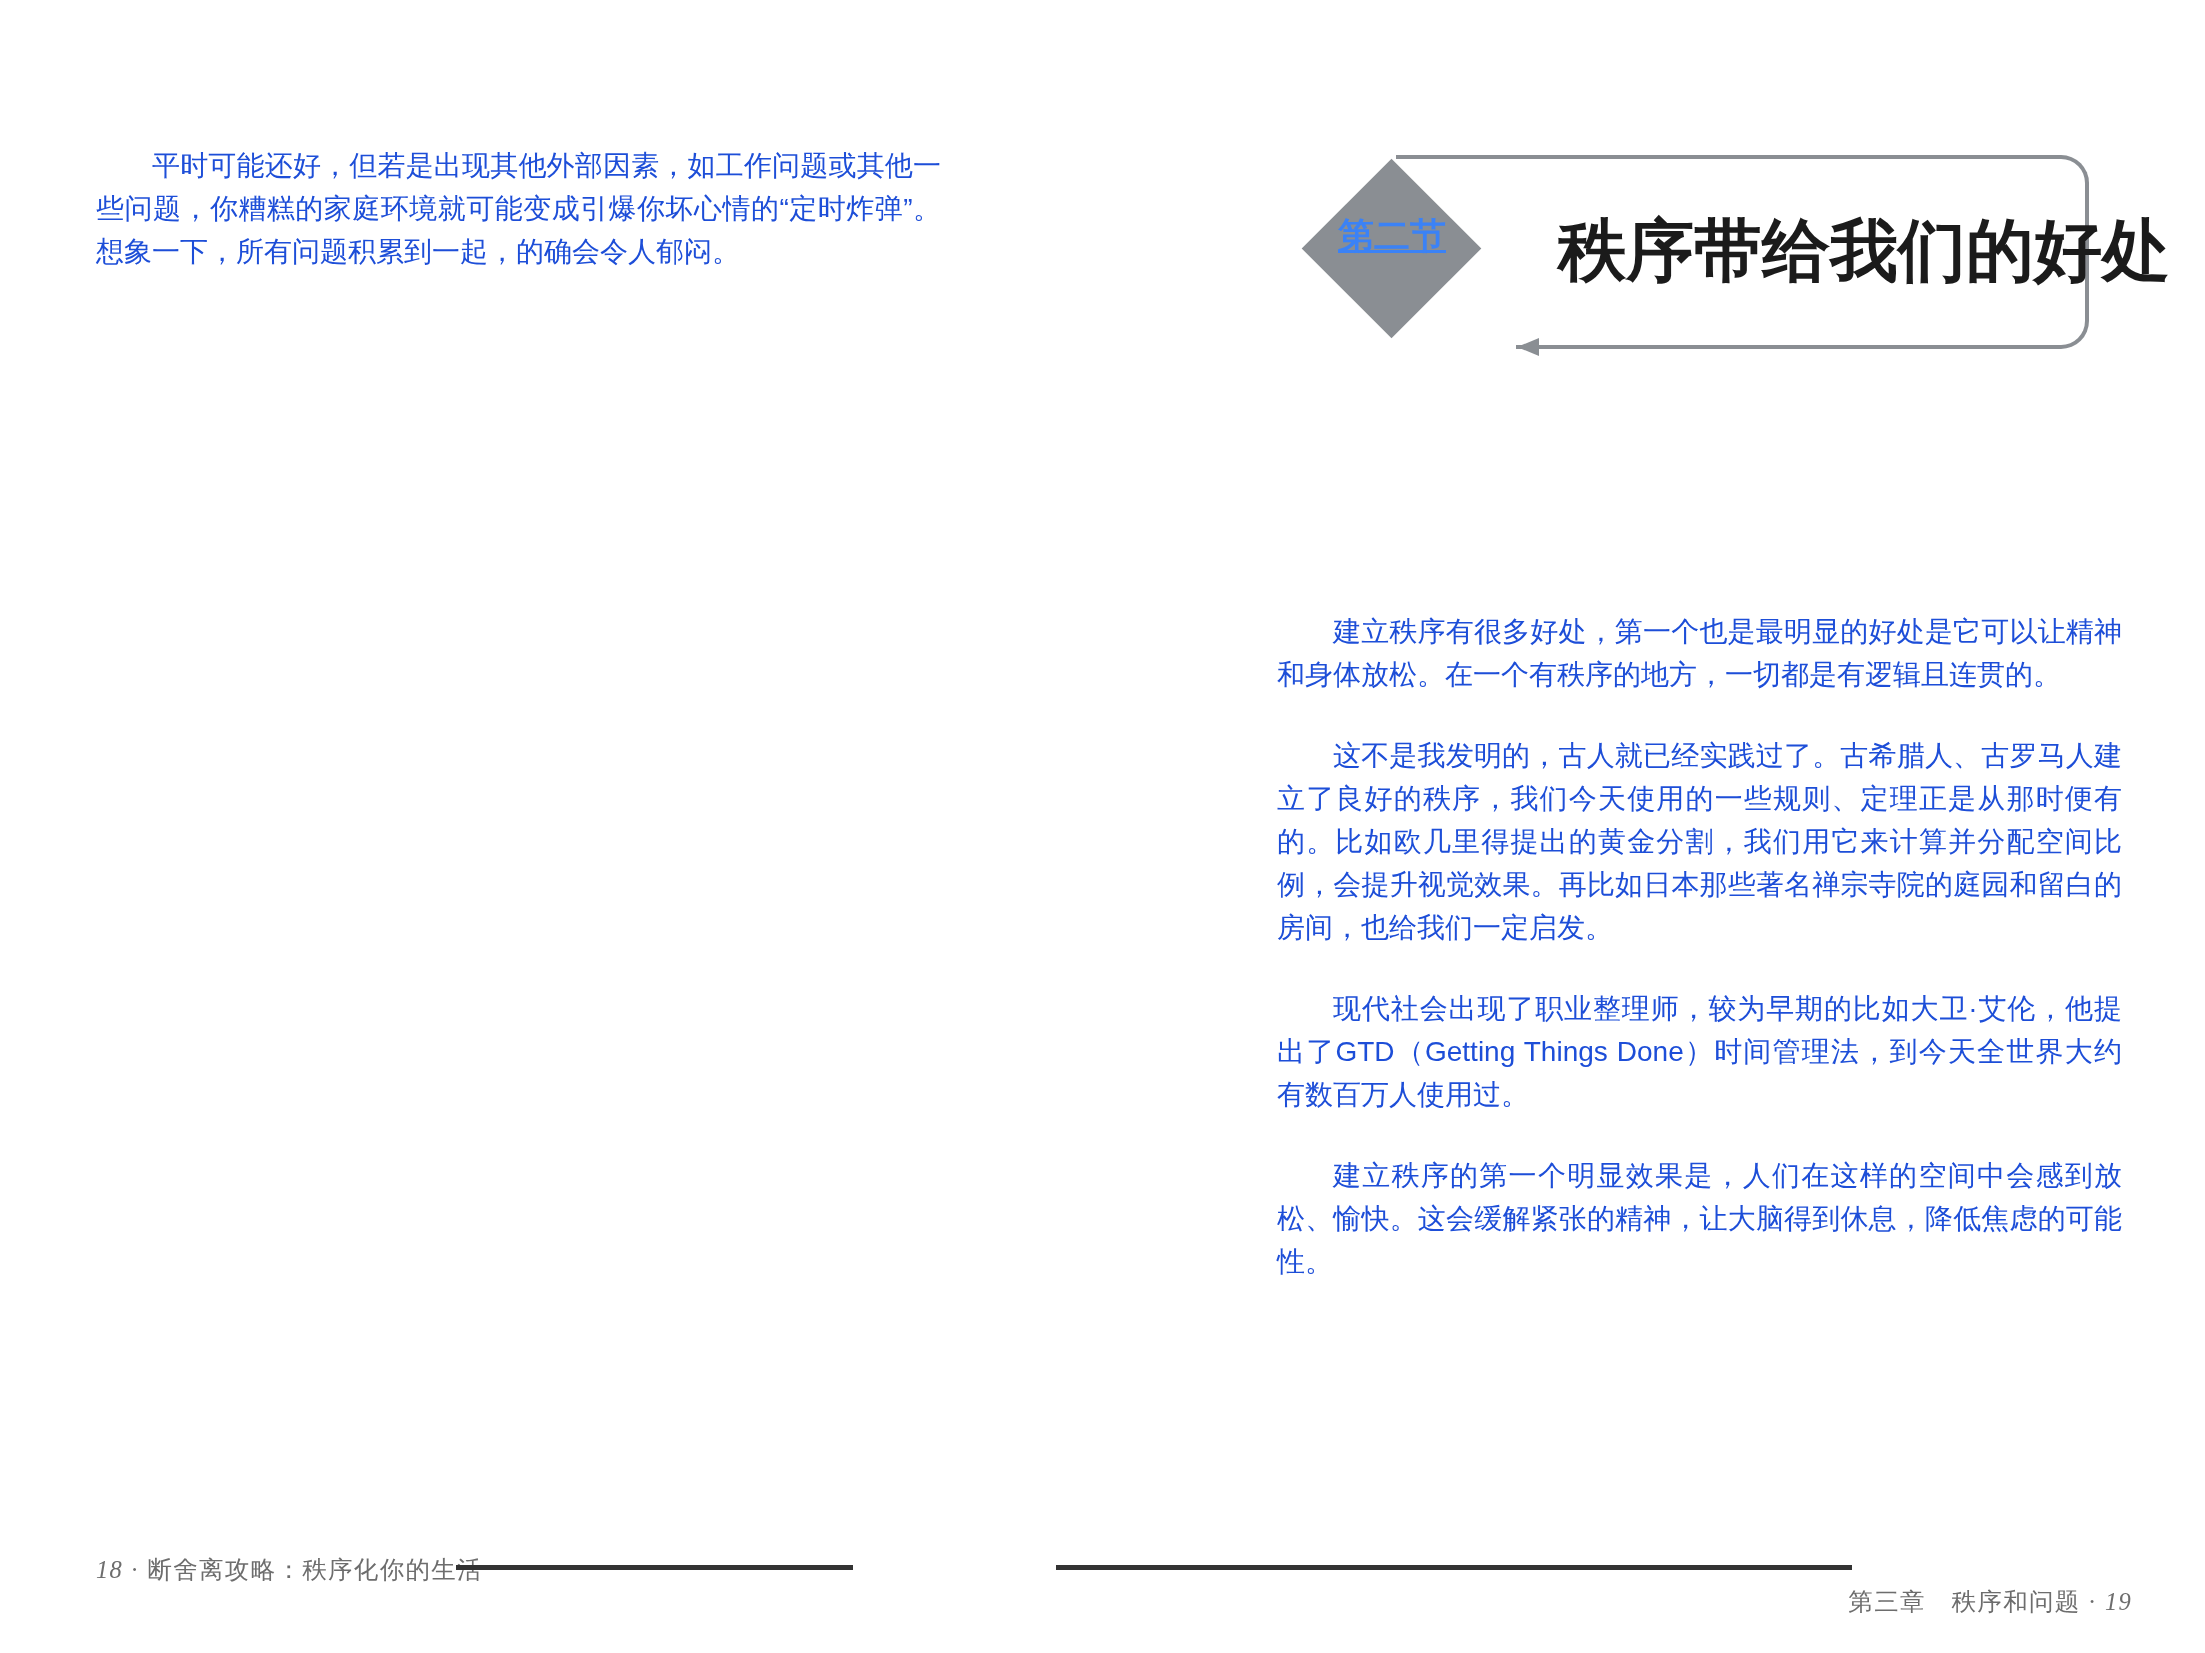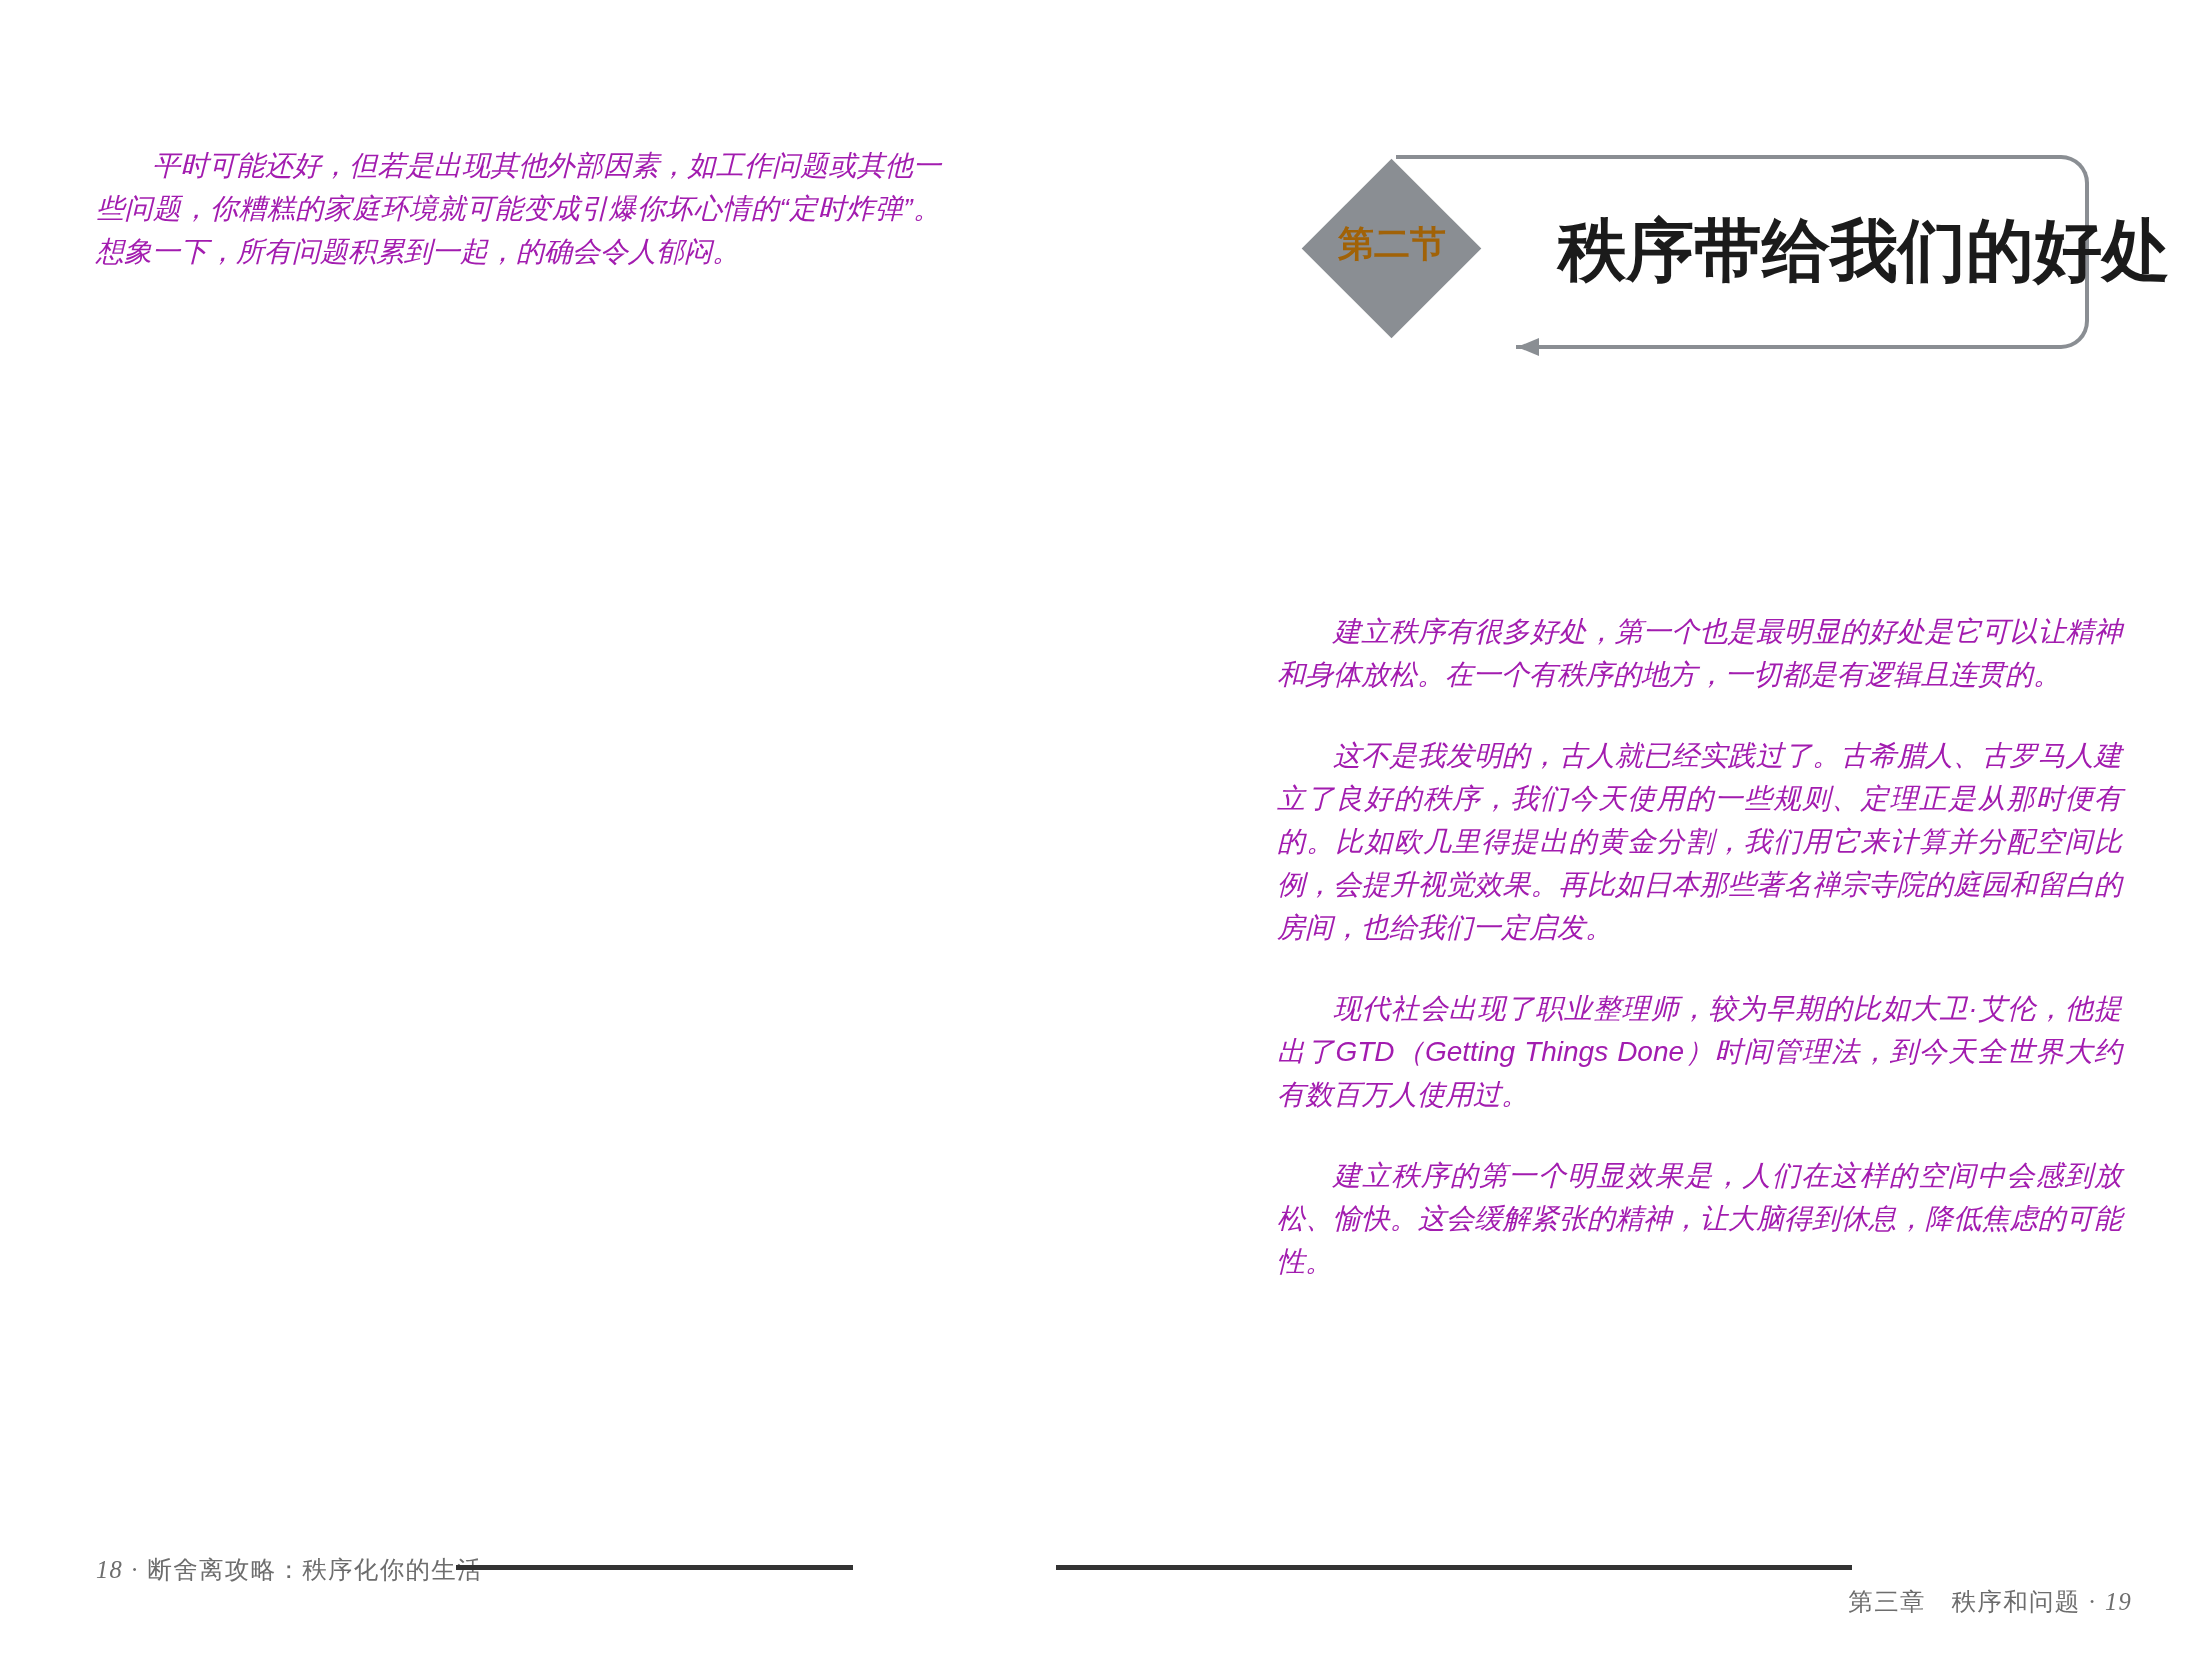--- a/index.html
+++ b/index.html
@@ -3,23 +3,22 @@
 <meta charset="utf-8">
 <style>
   html, body { margin:0; padding:0; background:#ffffff; }
   body {
     width:2205px; height:1654px; position:relative; overflow:hidden;
     font-family:"Liberation Sans", sans-serif;
   }
   
   .text-block {
     position:absolute; width:845px;
-    font-size:28px; line-height:43px; color:#a21caf;
+    font-size:28px; line-height:43px; color:#1d4ed8;
     text-align:justify;
-    font-style:italic;
   }
   .text-block p { margin:0 0 38px 0; text-indent:2em; }
   .text-block p:last-child { margin-bottom:0; }
   #left-text  { left:96px;  top:144px; }
   #right-text { left:1277px; top:610px; }
 
   
   .header-frame {
     position:absolute; left:1396px; top:155px; width:693px; height:194px;
     box-sizing:border-box;
@@ -33,24 +32,25 @@
   .arrow-left {
     position:absolute; left:1517px; top:338px; width:0; height:0;
     border-top:9.3px solid transparent; border-bottom:9.3px solid transparent;
     border-right:22.5px solid #8a8e93;
   }
   .diamond {
     position:absolute; left:1328px; top:185px; width:127px; height:127px;
     background:#8a8e93; transform:rotate(45deg);
   }
   .diamond-label {
-    position:absolute; left:1328px; top:226px; width:128px;
-    text-align:center; color:#a16207;
+    position:absolute; left:1328px; top:218px; width:128px;
+    text-align:center; color:#3b82f6;
     font-size:36px; line-height:36px; font-weight:bold;
     font-family:"Liberation Sans", sans-serif;
+    text-decoration:underline;
   }
   .section-title {
     position:absolute; left:1558px; top:218px;
     font-family:"Liberation Serif", "DejaVu Serif", serif;
     font-size:68px; line-height:66px; font-weight:bold;
     color:#1b1b1b; white-space:nowrap; letter-spacing:0px;
   }
 
   
   .footer-text {

